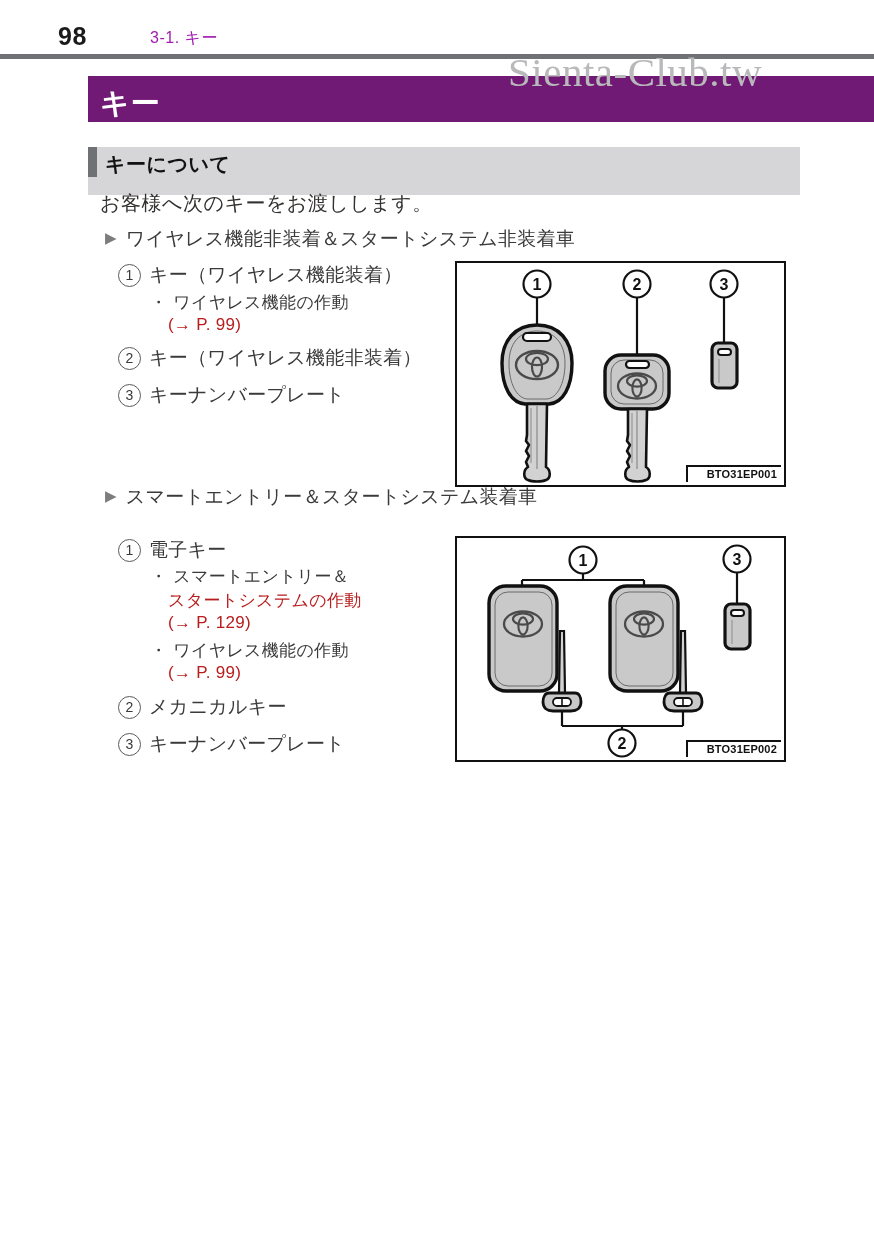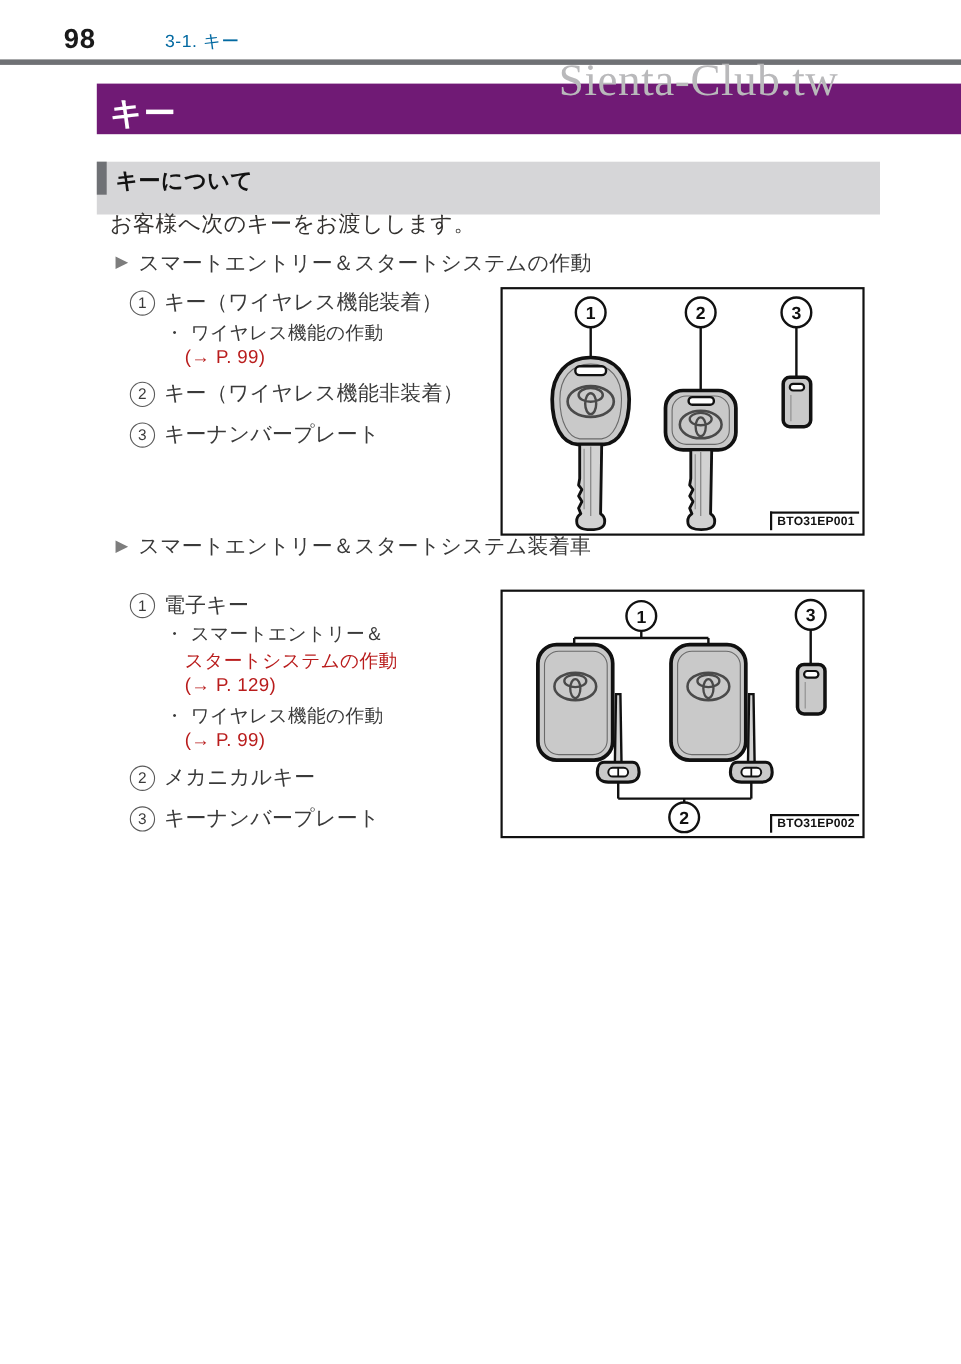--- a/index.html
+++ b/index.html
@@ -28,21 +28,21 @@
     left: 58px; top: 22px;
     font-size: 25px;
     font-weight: bold;
     letter-spacing: 0.5px;
     color: #1a1a1a;
   }
   #section-breadcrumb {
     position: absolute;
     left: 150px; top: 28px;
     font-size: 16px;
-    color: #0369a1;
+    color: #a21caf;
     letter-spacing: 0.5px;
   }
   #header-rule {
     position: absolute;
     left: 0; top: 54px;
     width: 874px;
     height: 5px;
     background: #6f7175;
   }
 
@@ -179,21 +179,21 @@
   #figure-1 { left: 455px; top: 261px; width: 331px; height: 226px; }
   #figure-2 { left: 455px; top: 536px; width: 331px; height: 226px; }
 
   .fig-code {
     position: absolute;
     right: 3px;
     bottom: 3px;
     background: #ffffff;
     border-left: 2px solid #111;
     border-top: 2px solid #111;
-    padding: 1px 4px 2px 5px;
+    padding: 1px 4px 2px 19px;
     font-family: "Liberation Sans", sans-serif;
     font-size: 11px;
     font-weight: bold;
     letter-spacing: 0.2px;
     color: #111111;
   }
   .fig-svg { position: absolute; left: 0; top: 0; }
 </style>
 </head>
 <body>
@@ -211,21 +211,21 @@
 </div>
 
 <div id="subsection-bar">
   <div id="subsection-marker"></div>
   <div id="subsection-text">キーについて</div>
 </div>
 
 <div class="intro-line" style="top:190px;">お客様へ次のキーをお渡しします。</div>
 
 <div class="group-heading" style="top:226px;">
-  <span class="tri">▶</span><span>スマートエントリー＆スタートシステムの作動</span>
+  <span class="tri">▶</span><span>ワイヤレス機能非装着＆スタートシステム非装着車</span>
 </div>
 
 <div class="num-item" style="top:262px;">
   <span class="circnum">1</span><span>キー（ワイヤレス機能装着）</span>
 </div>
 <div class="sub-item" style="top:291px;">
   <span class="dot">・</span><span>ワイヤレス機能の作動</span>
 </div>
 <div class="cont-item" style="top:315px;">(→ P. 99)</div>
 

